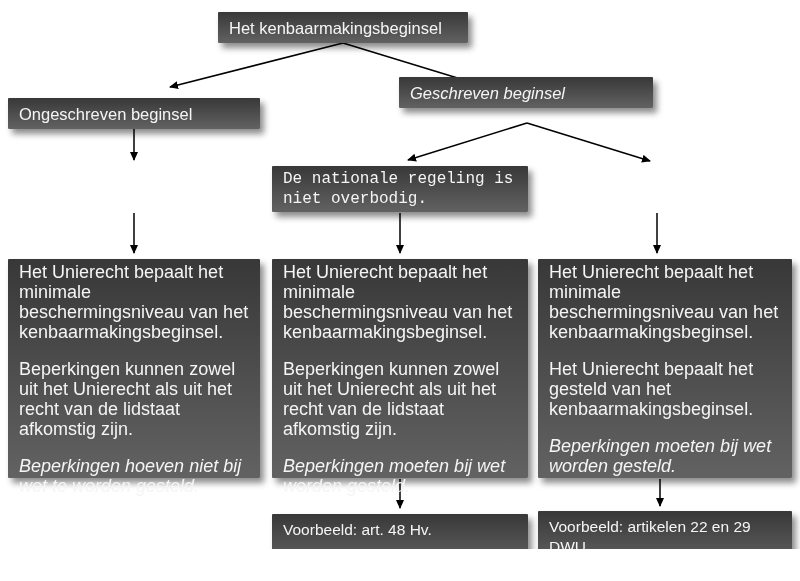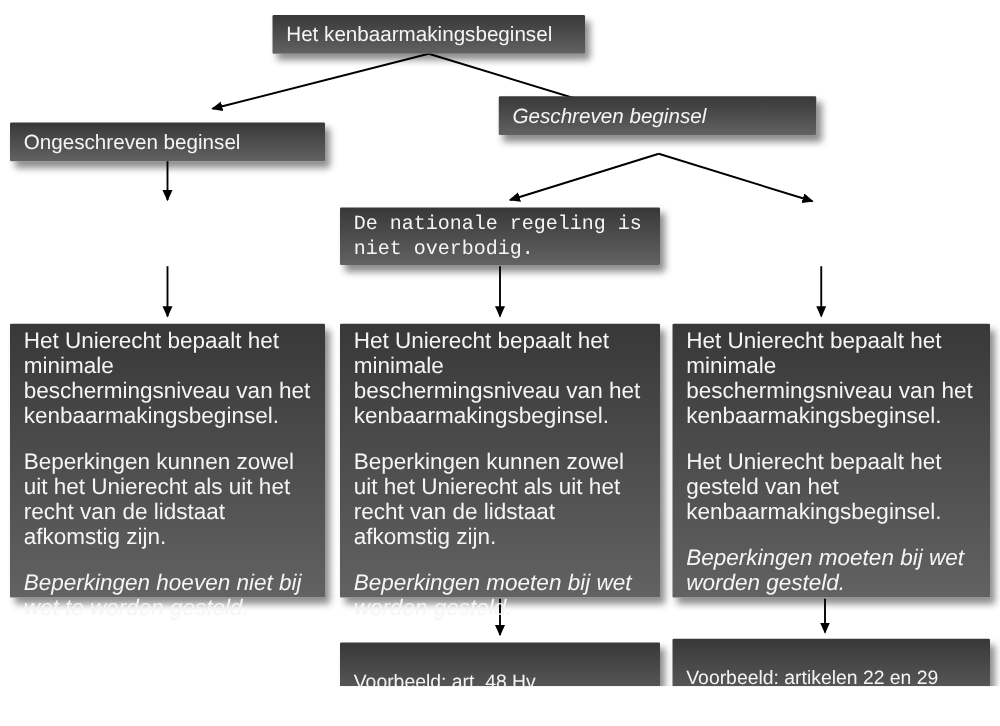--- a/index.html
+++ b/index.html
@@ -37,21 +37,21 @@
   .detail-box {
     font-size: 18px;
     line-height: 20px;
     padding-top: 3px;
   }
   .detail-box p { margin: 0 0 17px 0; }
   .detail-box p:last-child { margin-bottom: 0; font-style: italic; }
   .example-box {
     font-size: 15.5px;
     line-height: 20px;
-    padding-top: 22px;
+    padding-top: 6px;
   }
   .arrows {
     position: absolute;
     left: 0; top: 0;
     width: 800px; height: 581px;
     pointer-events: none;
   }
 </style>
 </head>
 <body>

